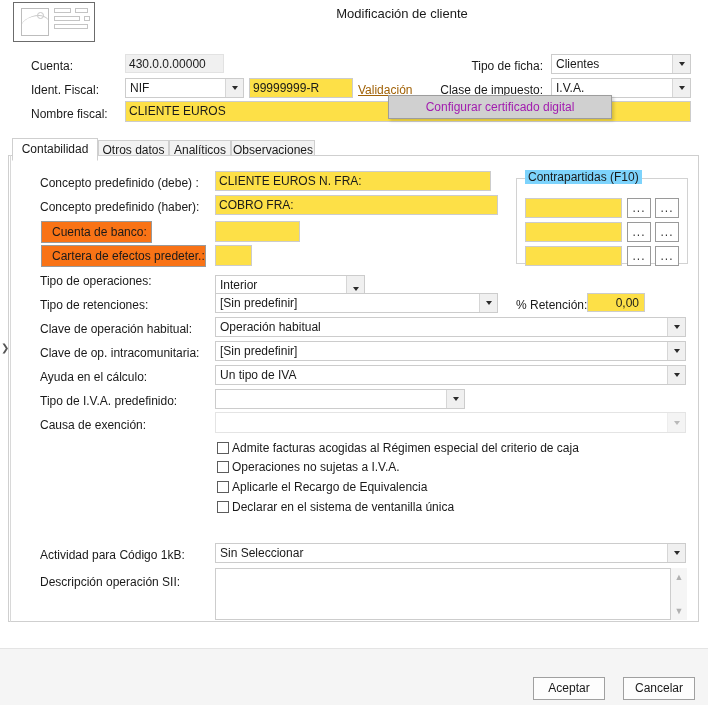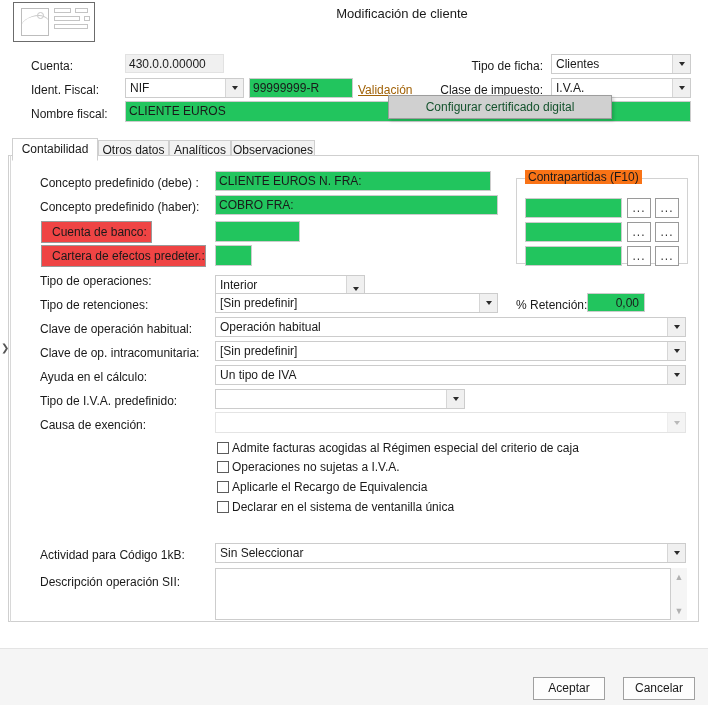--- a/index.html
+++ b/index.html
@@ -80,21 +80,21 @@
     font-size: 12px;
     color: #1a1a1a;
     white-space: nowrap;
   }
   .lbl.r { text-align: right; }
 
   .tbox {
     position: absolute;
     box-sizing: border-box;
     border: 1px solid #cccccc;
-    background: #22c55e;
+    background: #fde047;
     font-family: "Liberation Sans", sans-serif;
     font-size: 12px;
     color: #1a1a1a;
     padding: 0 3px;
     line-height: 18px;
     overflow: hidden;
     white-space: nowrap;
   }
   .tbox.readonly { background: #f0f0f0; border-color: #e2e2e2; }
   .tbox.num { text-align: right; padding-right: 5px; }
@@ -133,21 +133,21 @@
     border-top: 4px solid #2b2b2b;
   }
   .combo.disabled { background: #ffffff; border-color: #e4e4e4; }
   .combo.disabled .arrow { background: #f4f4f4; border-left-color: #ededed; }
   .combo.disabled .arrow .tri { border-top-color: #b9b9b9; }
 
   .btn {
     position: absolute;
     box-sizing: border-box;
     border: 1px solid #9a9a9a;
-    background: #ef4444;
+    background: #f97316;
     font-family: "Liberation Sans", sans-serif;
     font-size: 12px;
     color: #1a1a1a;
     text-align: center;
     line-height: 20px;
     white-space: nowrap;
     cursor: default;
   }
   .btn.lft { text-align: left; padding-left: 10px; }
 
@@ -220,21 +220,21 @@
   #contrapartidas {
     position: absolute;
     left: 516px; top: 178px;
     width: 172px; height: 86px;
     border: 1px solid #d2d2d2;
     box-sizing: border-box;
   }
   #contrapartidas-legend {
     position: absolute;
     left: 525px; top: 170px;
-    background: #f97316;
+    background: #7dd3fc;
     padding: 0 3px;
     font-size: 12px;
     color: #1a1a1a;
   }
 
   
   #sii-textarea {
     position: absolute;
     left: 215px; top: 568px;
     width: 456px; height: 52px;
@@ -303,21 +303,21 @@
     box-shadow: 2px 2px 3px rgba(0,0,0,0.17);
     z-index: 40;
   }
   #ctx-menu-item {
     position: absolute;
     left: 0; top: 0;
     width: 100%; height: 100%;
     line-height: 22px;
     text-align: center;
     font-size: 12px;
-    color: #14532d;
+    color: #a21caf;
     white-space: nowrap;
   }
 </style>
 </head>
 <body>
 
 <div id="header-area">
   <div id="record-thumb">
     <div class="pic">
       <div class="circle"></div>

